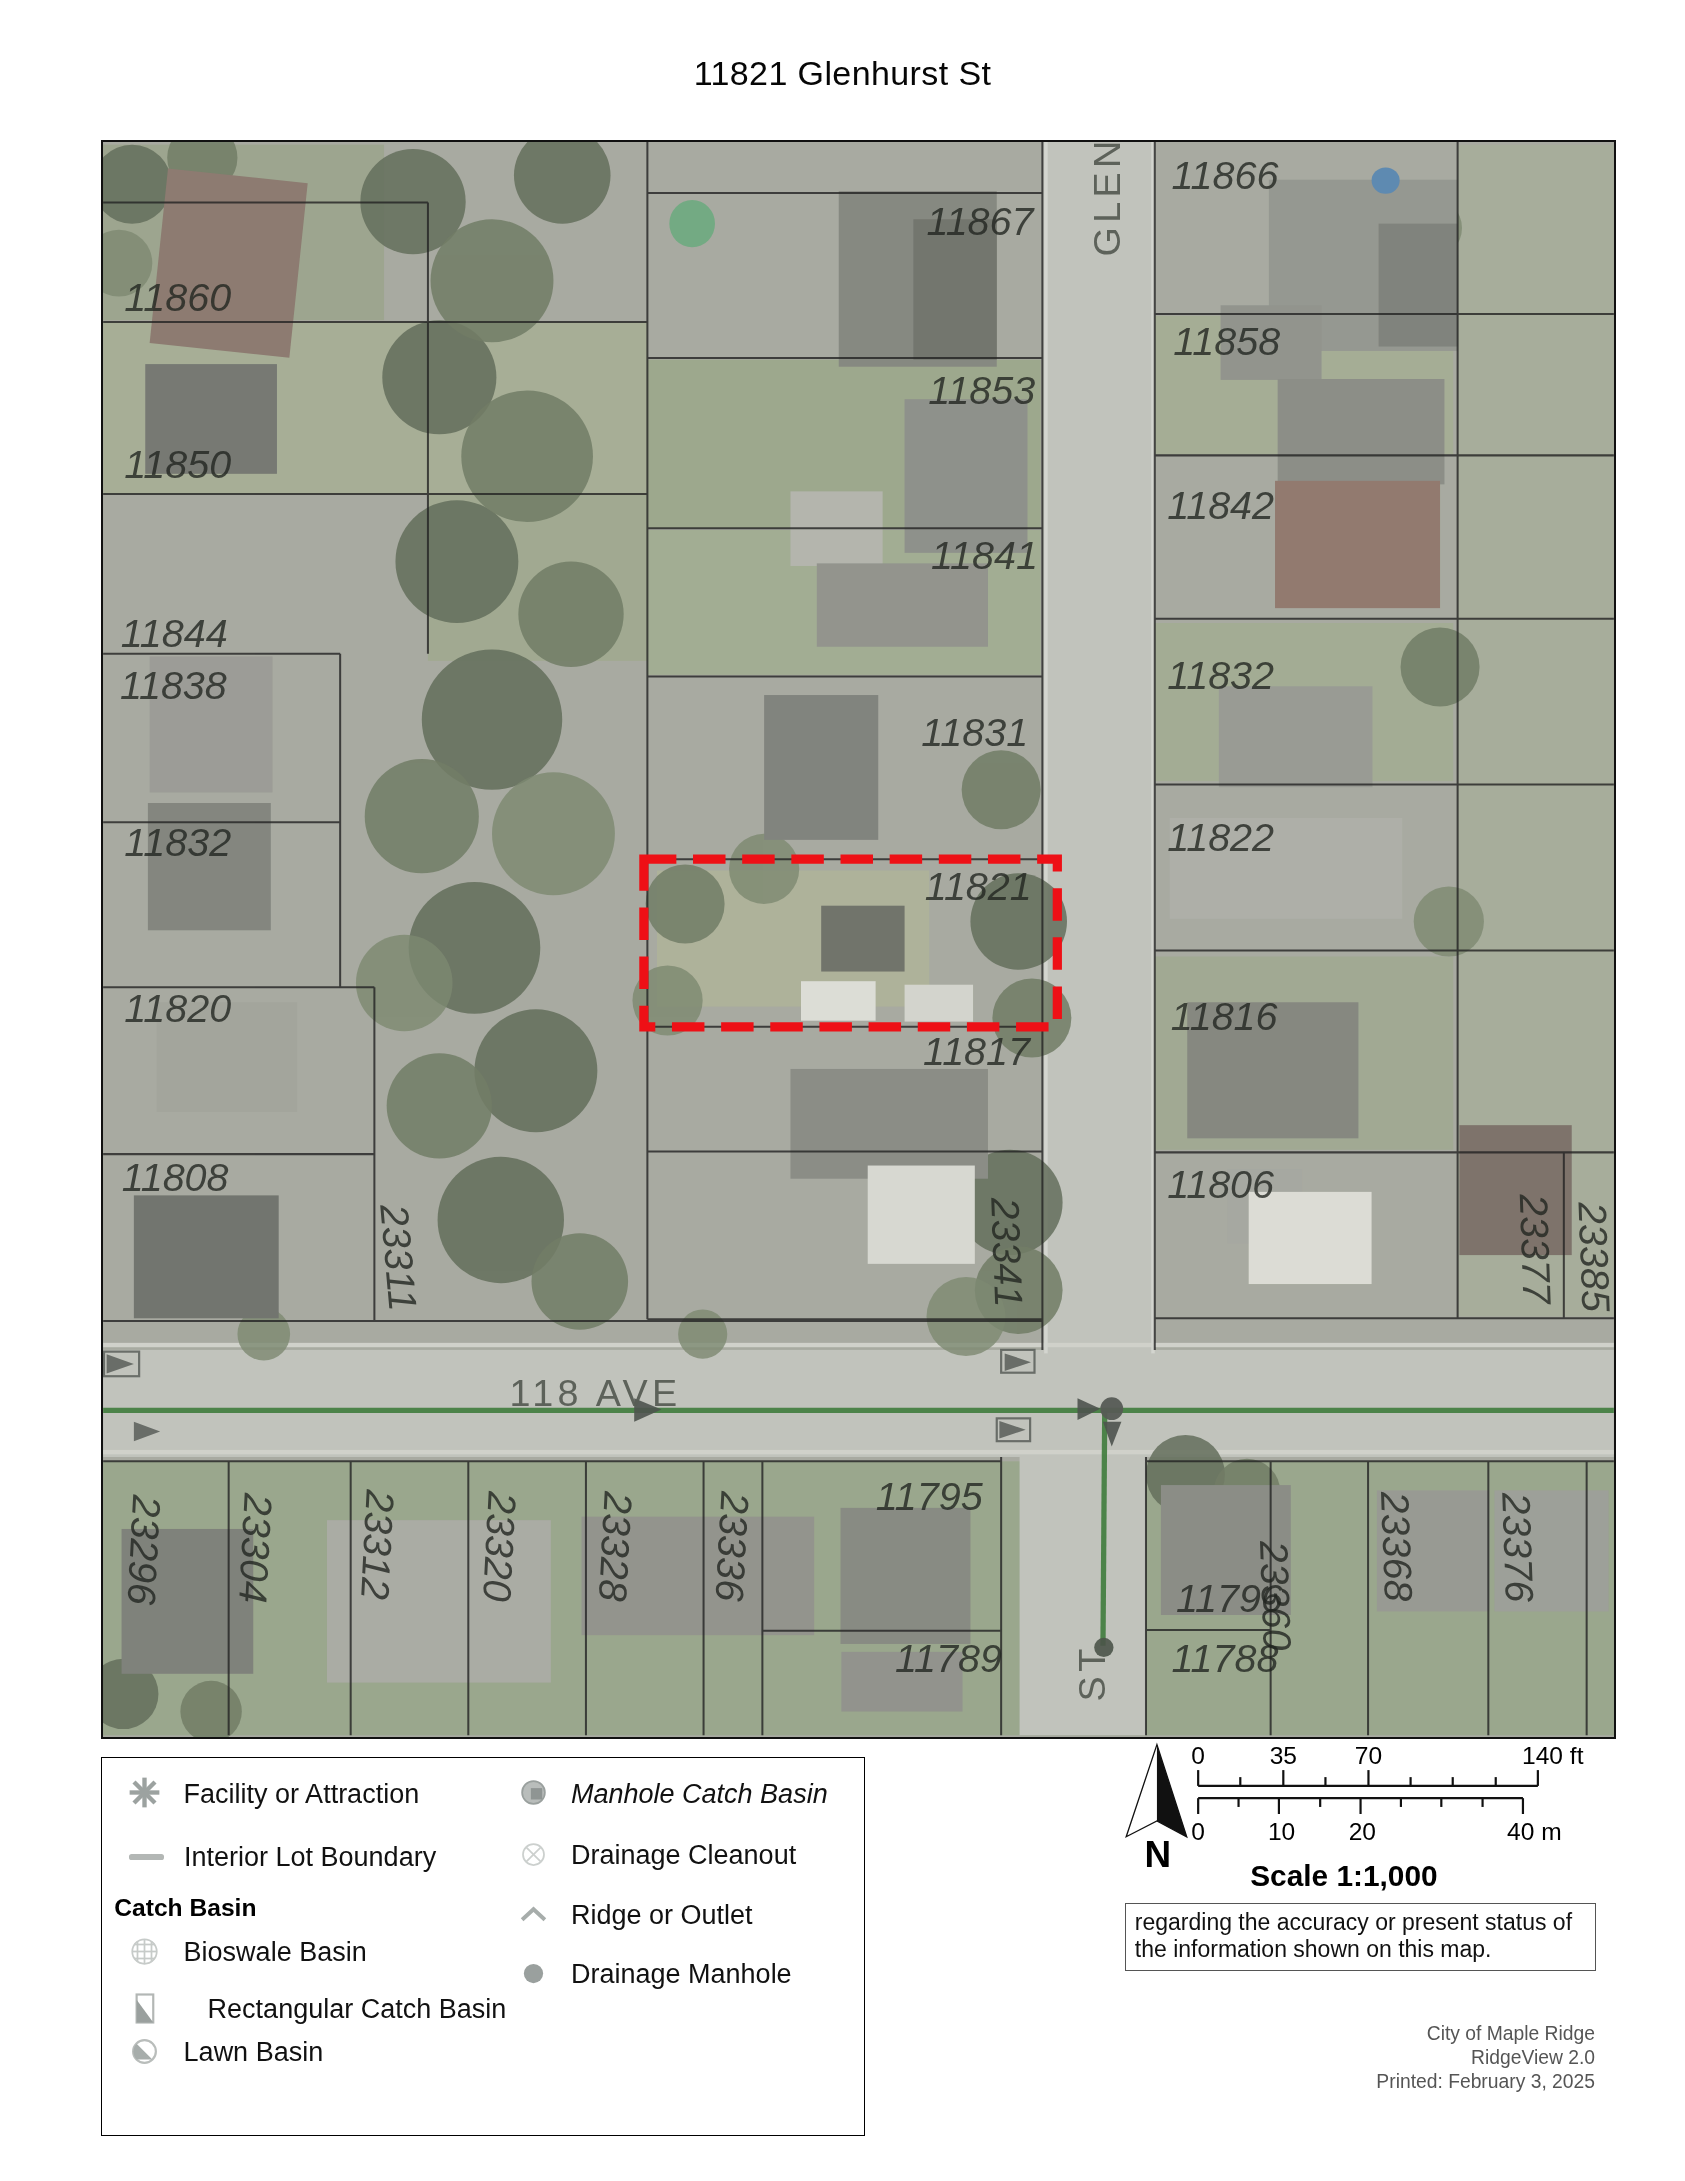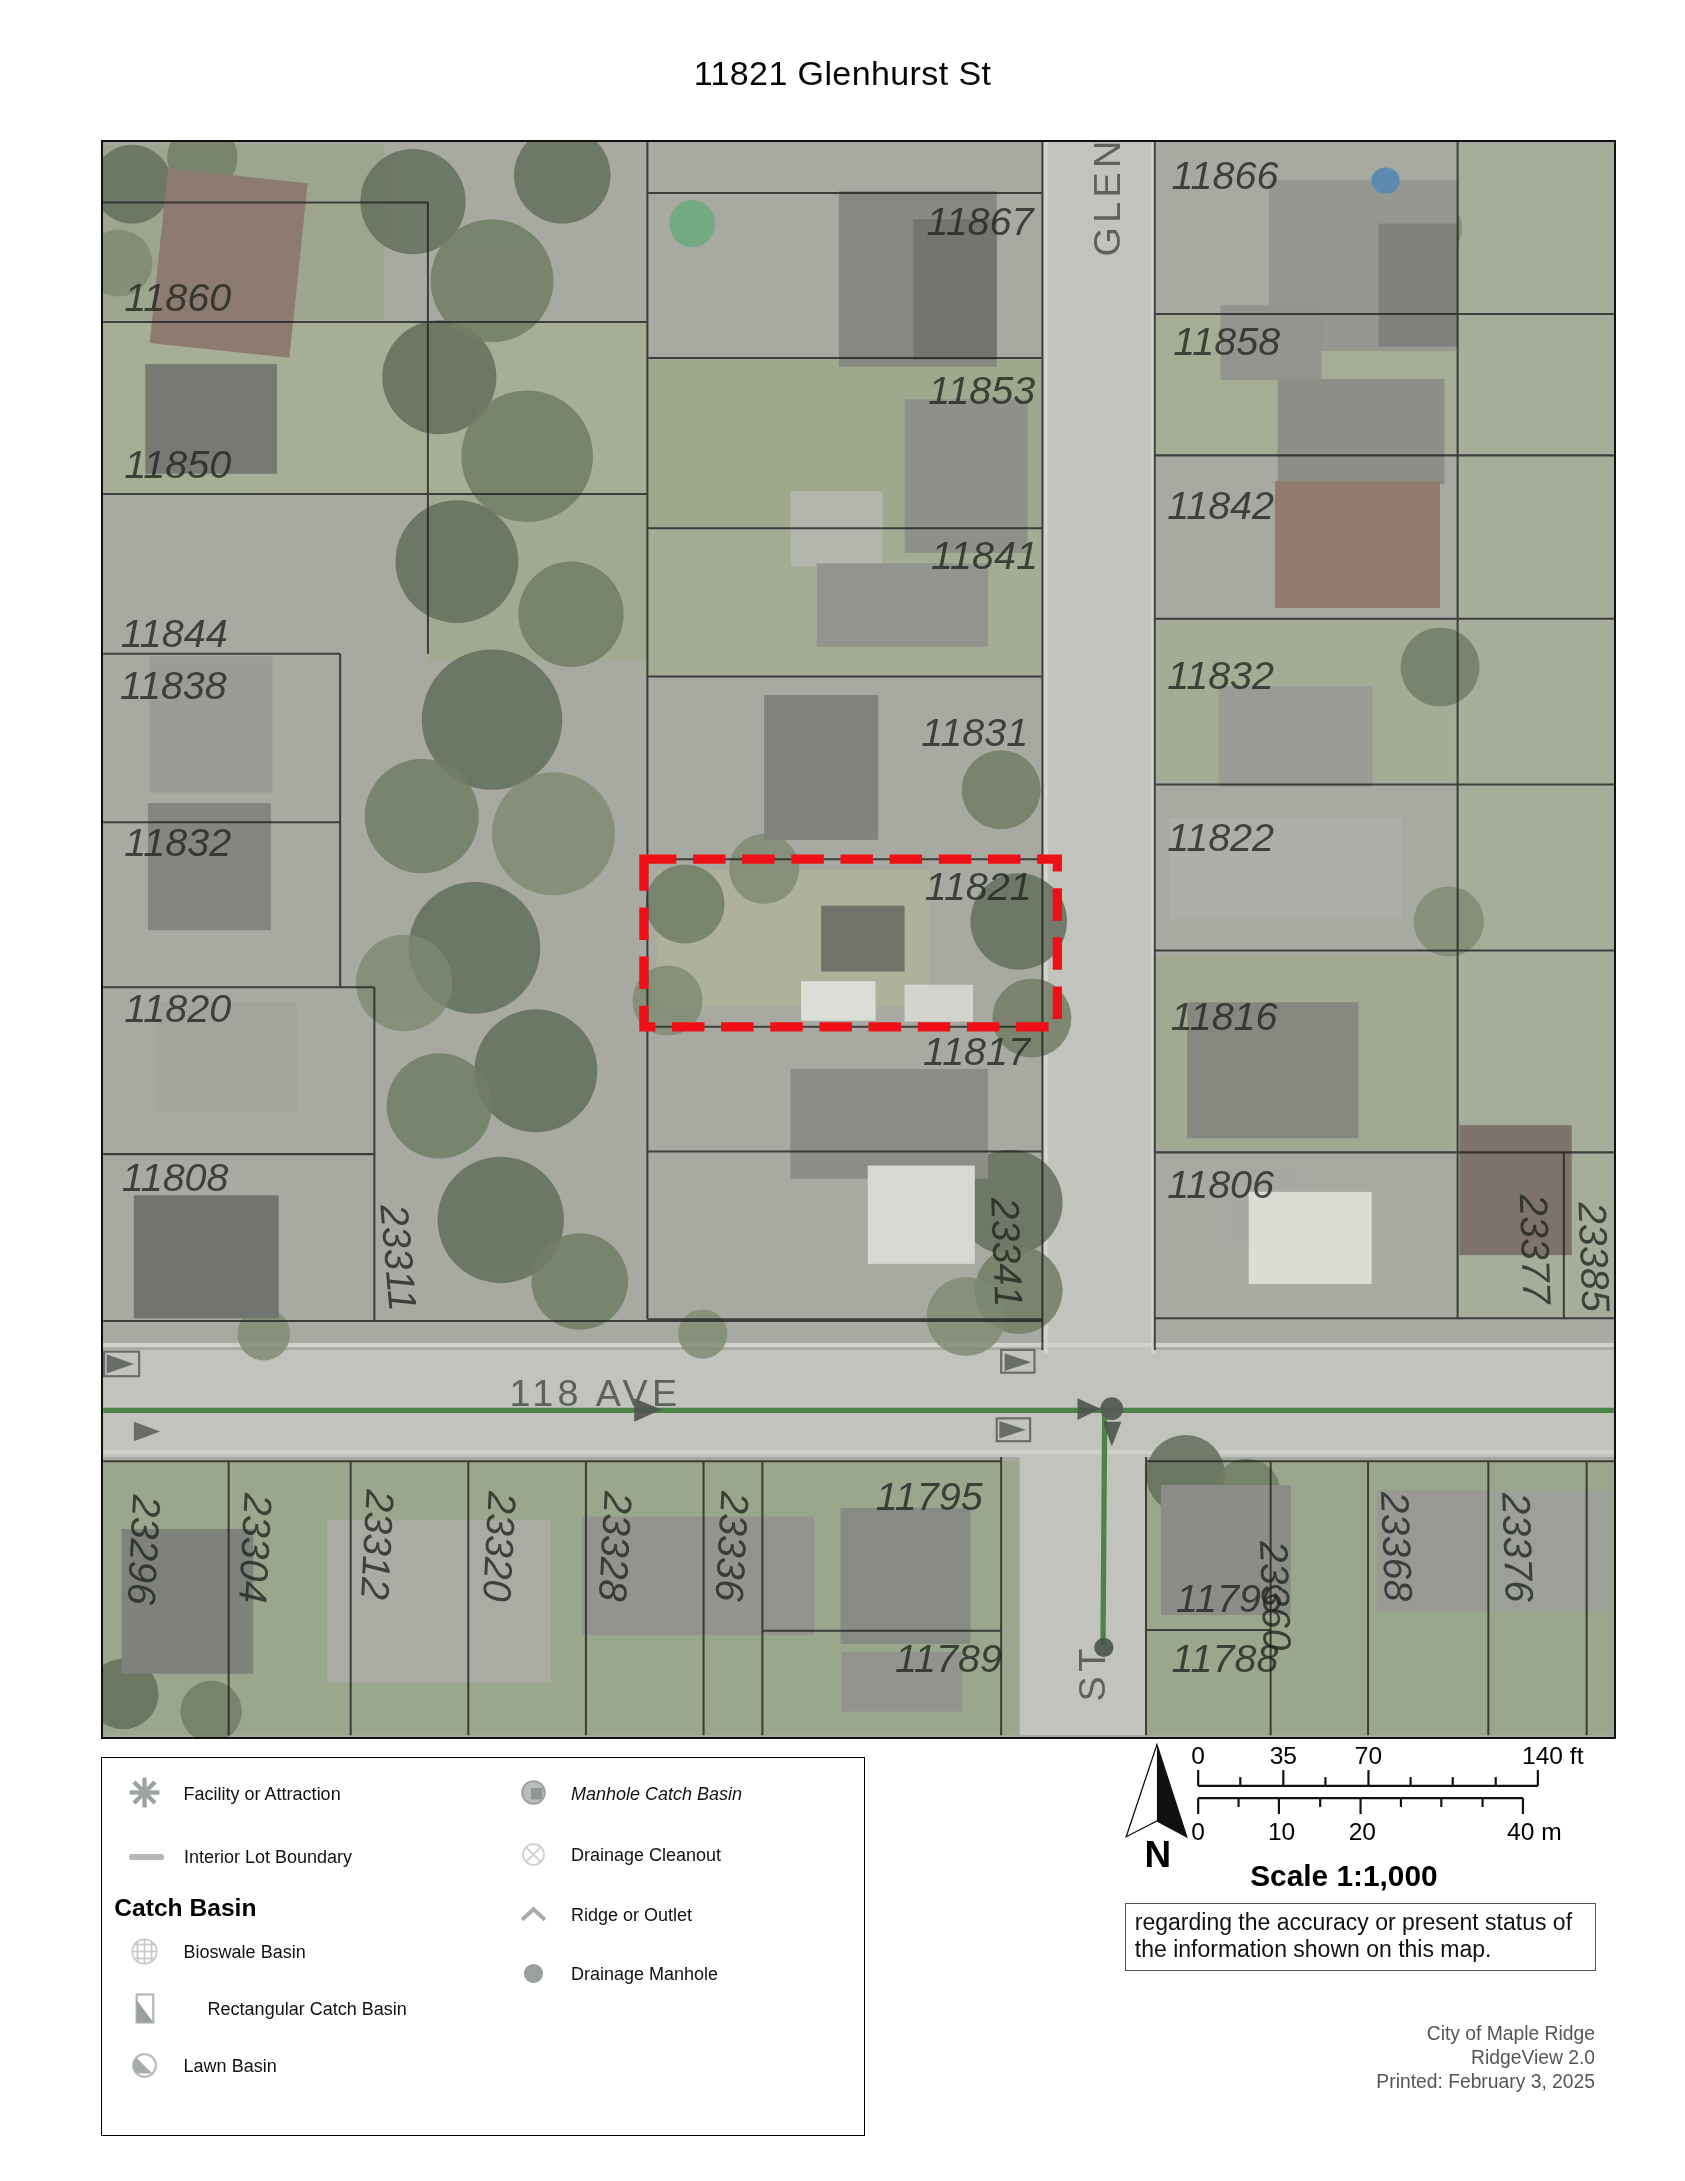--- a/index.html
+++ b/index.html
@@ -1,21 +1,21 @@
 <!DOCTYPE html>
 <html style="font-size:14px"><head>
 <meta charset="utf-8">
 <style>
   html,body{margin:0;padding:0;background:#fff;}
   body{width:1685px;height:2181px;position:relative;font-family:"Liberation Sans",sans-serif;overflow:hidden;}
   #page-title{position:absolute;top:54px;left:0;width:1685px;text-align:center;font-size:34px;font-weight:500;color:#060606;letter-spacing:0.4px;}
   #map-frame{position:absolute;left:101px;top:140px;width:1511px;height:1595px;border:2.2px solid #111;box-sizing:content-box;overflow:hidden;background:#9b9e93;}
   .legend-box{position:absolute;left:101px;top:1757px;width:762px;height:377px;border:1.8px solid #000;background:#fff;}
   .lg-row{position:absolute;display:flex;align-items:center;}
-  .lg-label{font-size:18px;color:#111;white-space:nowrap;}
+  .lg-label{font-size:27px;color:#111;white-space:nowrap;}
   .lg-header{position:absolute;font-size:24.6px;font-weight:bold;color:#000;white-space:nowrap;}
   .lg-icon{display:inline-block;}
   #scalebar-area{position:absolute;left:1119px;top:1742px;width:527px;height:158px;}
   .disclaimer{position:absolute;left:1125px;top:1903px;width:460px;border:1.3px solid #555;background:#fff;padding:5.3px 0 7px 8.8px;font-size:23px;line-height:27px;color:#111;}
   .credits{position:absolute;right:90px;top:2022px;text-align:right;font-size:19.3px;line-height:24px;color:#555;}
   svg text.plbl{font-family:"Liberation Sans",sans-serif;font-style:italic;font-size:45px;fill:#20241f;opacity:.78;}
   svg text.slbl{font-family:"Liberation Sans",sans-serif;font-size:43px;fill:#585d55;opacity:.95;letter-spacing:5px;}
   svg text.sbtxt{font-family:"Liberation Sans",sans-serif;fill:#000;}
 </style>
 </head>
@@ -261,21 +261,21 @@
   </div>
   <div class="lg-row" style="left:24.6px;top:232px;height:39px;gap:24px;">
     <span class="lg-icon">
       <svg width="35" height="39" viewBox="0 0 40 44">
           <rect x="11" y="6" width="19" height="32" fill="#fff" stroke="#b3b7b5" stroke-width="2.5"></rect>
           <polygon points="11,38 11,12 30,38" fill="#9aa09e"></polygon>
         </svg>
     </span>
     <span class="lg-label" style="margin-left:22px;">Rectangular Catch Basin</span>
   </div>
-  <div class="lg-row" style="left:24.6px;top:289px;height:39px;justify-content:center;">
+  <div class="lg-row" style="left:24.6px;top:275px;height:39px;justify-content:center;">
     <span class="lg-icon">
       <svg width="35" height="35" viewBox="0 0 40 40">
           <circle cx="20" cy="20" r="13" fill="#fff" stroke="#b9bdbb" stroke-width="2.5"></circle>
           <path d="M11 29 A13 13 0 0 1 11 11 L29 29 Z" fill="#a7adab"></path>
         </svg>
     </span>
     <span class="lg-label" style="margin-left:22px;">Lawn Basin</span>
   </div>
 
   <div class="lg-row" style="left:414px;top:17.6px;height:37px;font-style:italic;">

